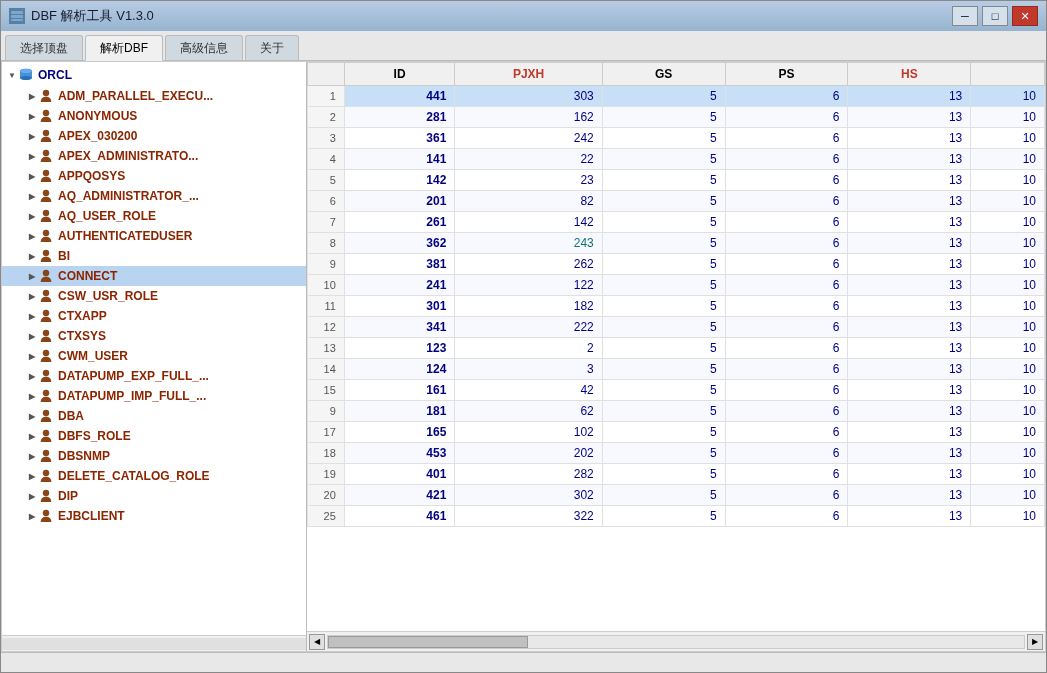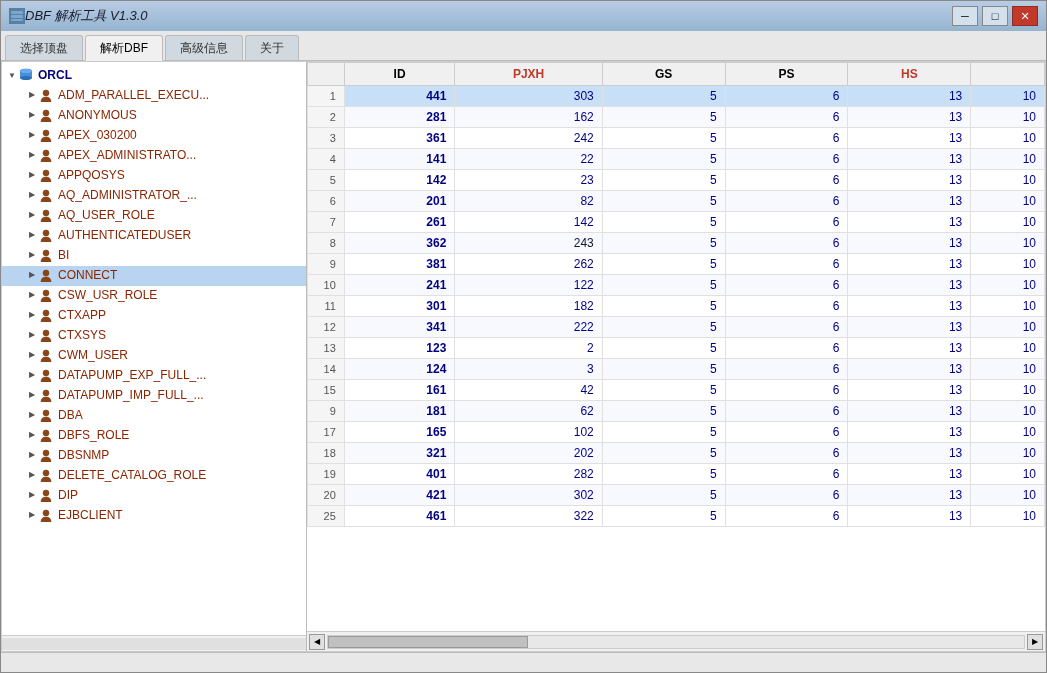--- a/index.html
+++ b/index.html
@@ -28,21 +28,21 @@
       display: flex;
       align-items: center;
       justify-content: space-between;
       padding: 0 8px;
       flex-shrink: 0;
     }
 
     .title-bar-left {
       display: flex;
       align-items: center;
-      font-style: italic;
+      gap: 6px;
     }
 
     .app-icon {
       width: 16px;
       height: 16px;
       background: #5a7fa0;
       display: flex;
       align-items: center;
       justify-content: center;
       font-size: 10px;
@@ -146,24 +146,26 @@
       border: 1px solid #aaa;
     }
 
     
     .tree-root {
       padding: 2px 0;
     }
 
     .tree-item {
       display: flex;
+      align-items: center;
       padding: 2px 4px;
       cursor: pointer;
       white-space: nowrap;
       height: 20px;
+      font-weight: bold;
     }
 
     .tree-item.selected {
       background: #b8d4f0;
     }
 
     .tree-root-item {
       display: flex;
       align-items: center;
       padding: 2px 4px;
@@ -745,21 +747,21 @@
                 <td class="val" style="color: rgb(0, 0, 128); font-weight: bold;">261</td>
                 <td class="val" style="color: rgb(0, 0, 128);">142</td>
                 <td class="val" style="color: rgb(0, 0, 128);">5</td>
                 <td class="val" style="color: rgb(0, 0, 128);">6</td>
                 <td class="val" style="color: rgb(0, 0, 128);">13</td>
                 <td class="val" style="color: rgb(0, 0, 128);">10</td>
               </tr>
               <tr>
                 <td class="row-num">8</td>
                 <td class="val" style="color: rgb(0, 0, 128); font-weight: bold;">362</td>
-                <td class="val" style="color: #0f172a;">243</td>
+                <td class="val" style="color: #0f766e;">243</td>
                 <td class="val" style="color: rgb(0, 0, 128);">5</td>
                 <td class="val" style="color: rgb(0, 0, 128);">6</td>
                 <td class="val" style="color: rgb(0, 0, 128);">13</td>
                 <td class="val" style="color: rgb(0, 0, 128);">10</td>
               </tr>
               <tr>
                 <td class="row-num">9</td>
                 <td class="val" style="color: rgb(0, 0, 128); font-weight: bold;">381</td>
                 <td class="val" style="color: rgb(0, 0, 128);">262</td>
                 <td class="val" style="color: rgb(0, 0, 128);">5</td>
@@ -834,21 +836,21 @@
                 <td class="row-num">17</td>
                 <td class="val" style="color: rgb(0, 0, 128); font-weight: bold;">165</td>
                 <td class="val" style="color: rgb(0, 0, 128);">102</td>
                 <td class="val" style="color: rgb(0, 0, 128);">5</td>
                 <td class="val" style="color: rgb(0, 0, 128);">6</td>
                 <td class="val" style="color: rgb(0, 0, 128);">13</td>
                 <td class="val" style="color: rgb(0, 0, 128);">10</td>
               </tr>
               <tr>
                 <td class="row-num">18</td>
-                <td class="val" style="color: rgb(0, 0, 128); font-weight: bold;">321</td>
+                <td class="val" style="color: rgb(0, 0, 128); font-weight: bold;">453</td>
                 <td class="val" style="color: rgb(0, 0, 128);">202</td>
                 <td class="val" style="color: rgb(0, 0, 128);">5</td>
                 <td class="val" style="color: rgb(0, 0, 128);">6</td>
                 <td class="val" style="color: rgb(0, 0, 128);">13</td>
                 <td class="val" style="color: rgb(0, 0, 128);">10</td>
               </tr>
               <tr>
                 <td class="row-num">19</td>
                 <td class="val" style="color: rgb(0, 0, 128); font-weight: bold;">401</td>
                 <td class="val" style="color: rgb(0, 0, 128);">282</td>

